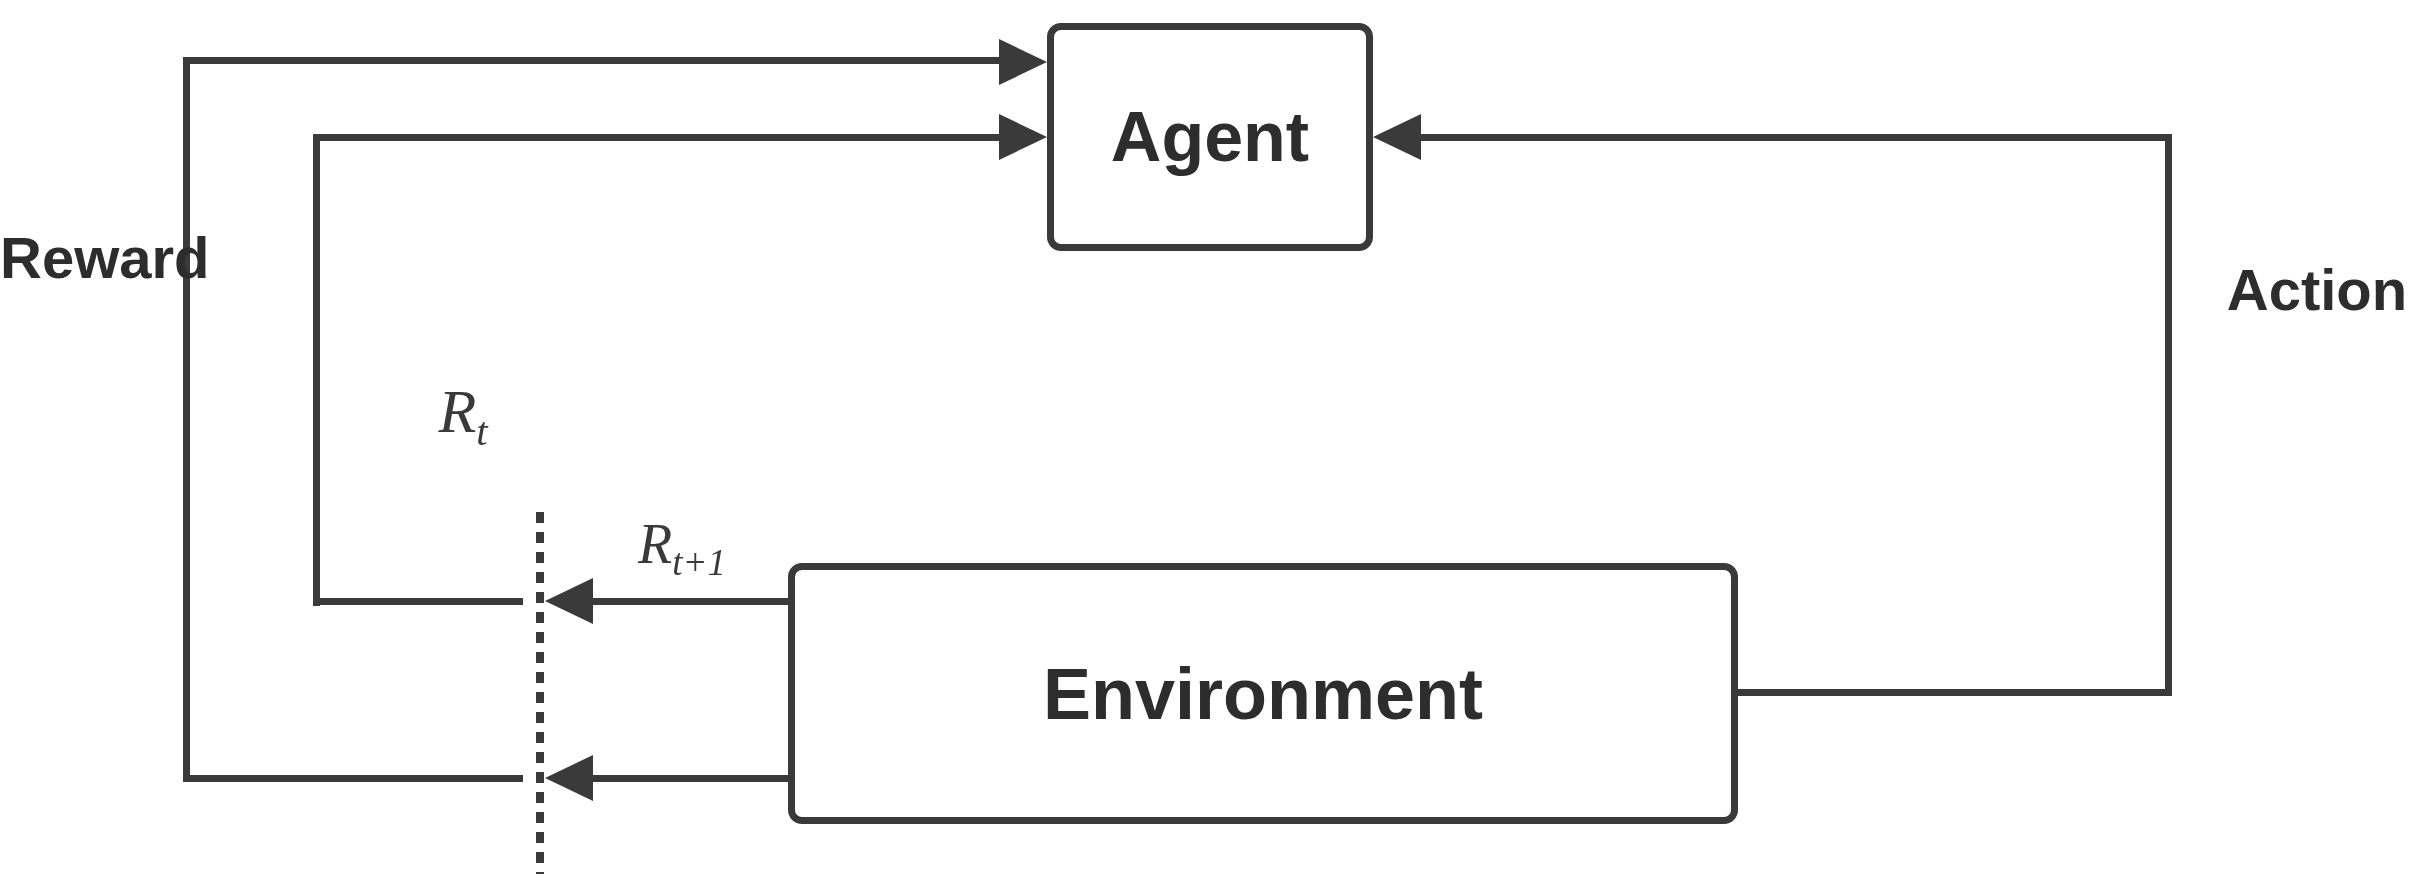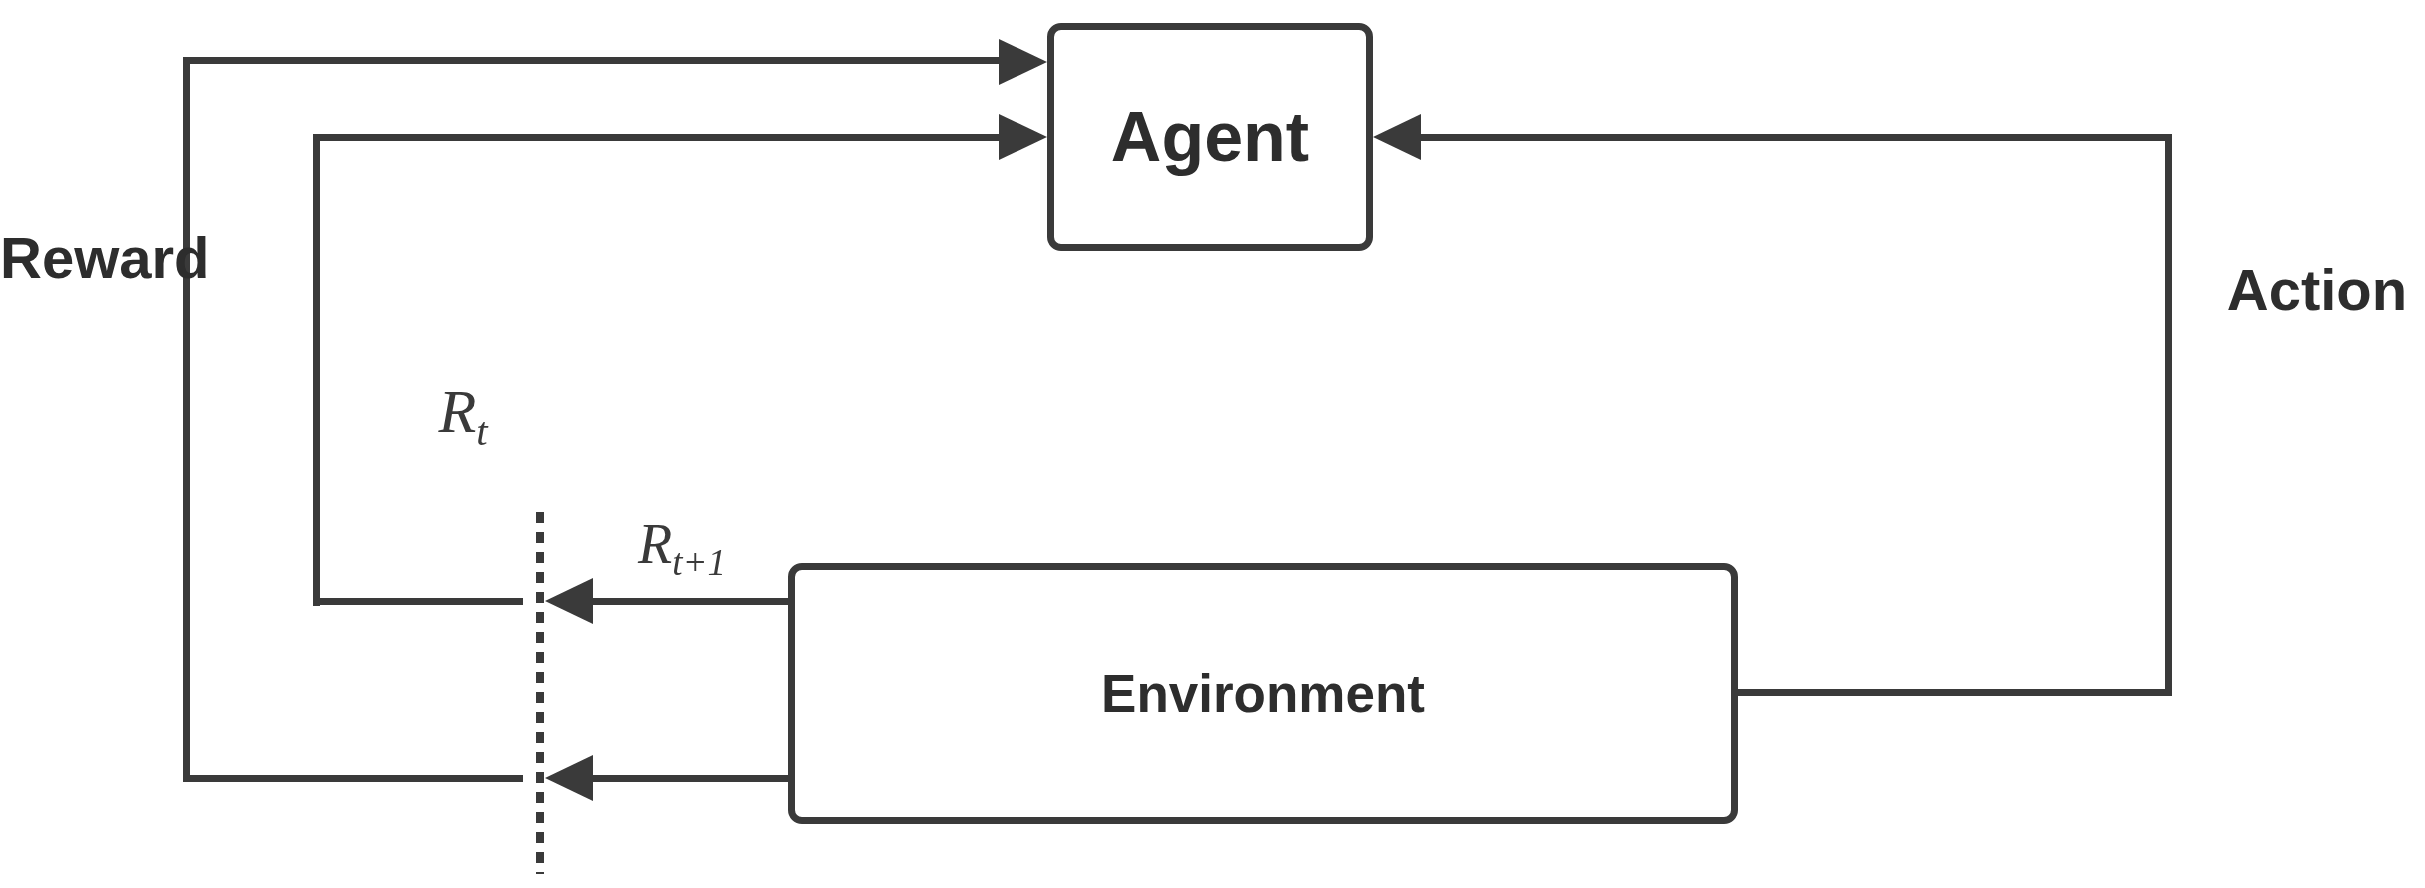--- a/index.html
+++ b/index.html
@@ -15,21 +15,21 @@
   .node{
     position:absolute;
     box-sizing:border-box;
     border:7px solid #3a3a3a;
     border-radius:14px;
     background:#ffffff;
     display:flex;align-items:center;justify-content:center;
     color:#2d2d2d;font-weight:bold;
   }
   .node.agent{left:1047px;top:23px;width:326px;height:228px;font-size:70px;}
-  .node.environment{left:788px;top:563px;width:950px;height:261px;font-size:53px;}
+  .node.environment{left:788px;top:563px;width:950px;height:261px;font-size:72px;}
   
   .line{position:absolute;background:#3a3a3a;}
   .dotted{
     position:absolute;width:8px;
     background:repeating-linear-gradient(to bottom,#3a3a3a 0 11px,transparent 11px 20px);
   }
   
   .arrow-right{ 
     position:absolute;width:0;height:0;
     border-top:23px solid transparent;

